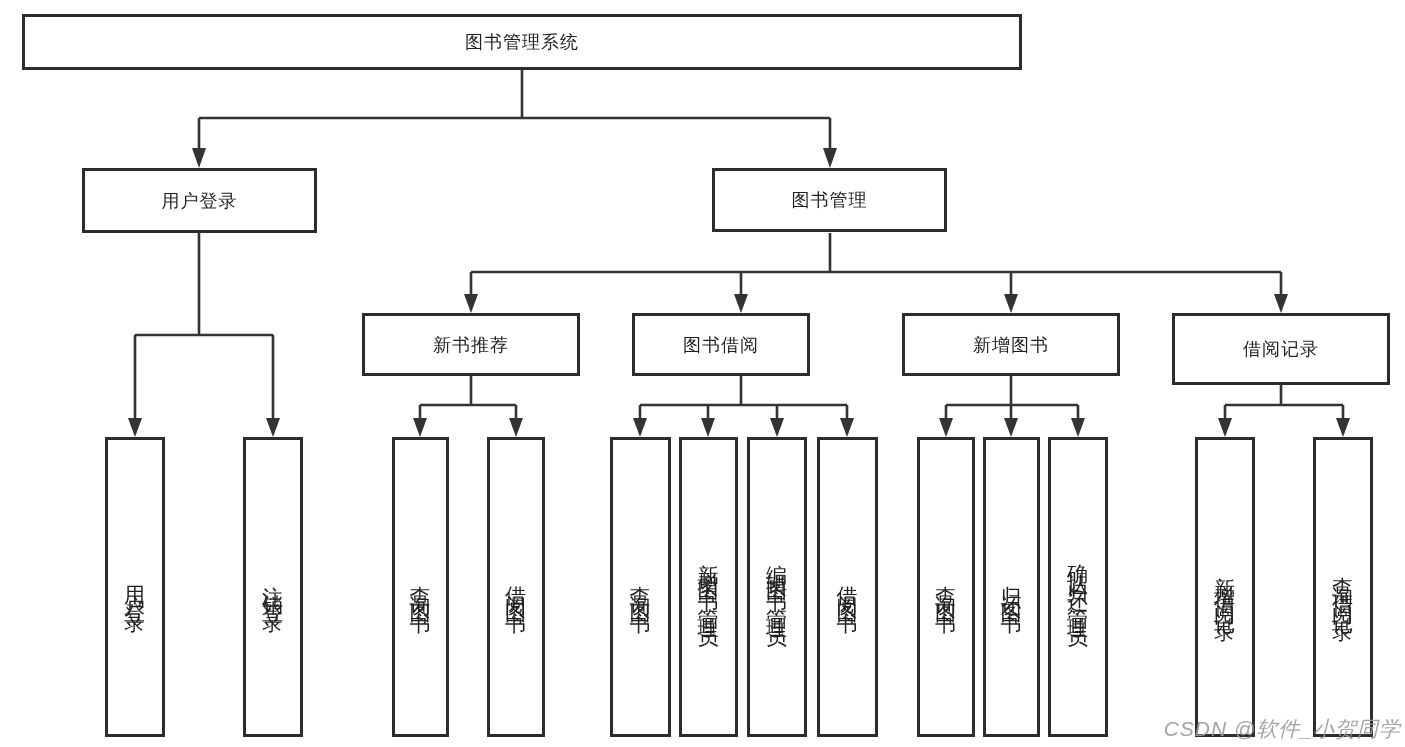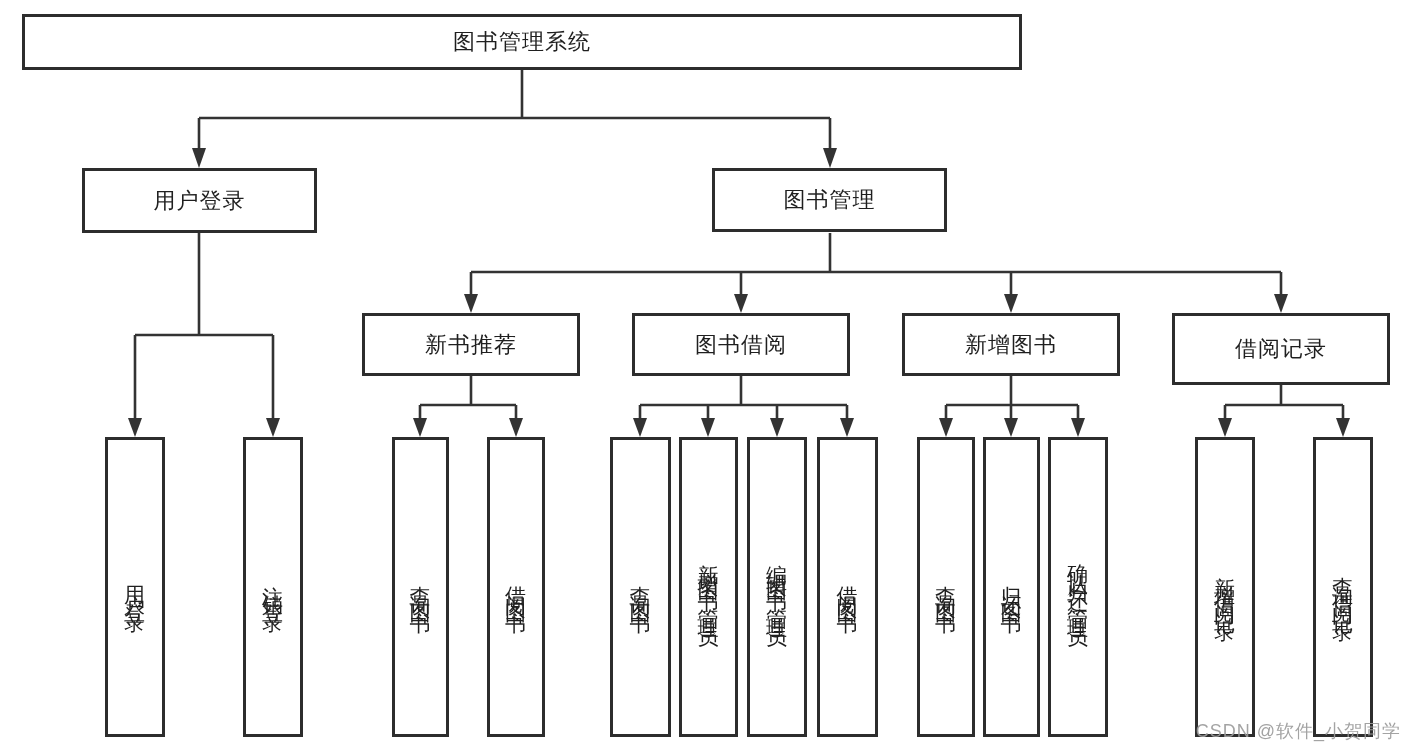--- a/index.html
+++ b/index.html
@@ -36,46 +36,47 @@
     box-sizing:border-box;
     border:3px solid var(--box-border);
     background:var(--box-fill);
     color:var(--text-color);
     display:flex;
     align-items:center;
     justify-content:center;
     z-index:2;
   }
   .h-node{
-    font-size:22px;
+    font-size:18px;
     letter-spacing:1px;
     white-space:nowrap;
   }
   .v-node{
     top:437px;
     height:300px;
   }
   .v-node .v-text{
     writing-mode:vertical-rl;
     text-orientation:mixed;
     font-size:21px;
     letter-spacing:9px;
     line-height:1;
     white-space:nowrap;
   }
   .watermark{
     position:absolute;
     right:4px;
     bottom:4px;
-    font-size:18px;
+    font-size:21px;
     letter-spacing:1px;
     color:var(--watermark-color);
     opacity:0.92;
     z-index:5;
     white-space:nowrap;
+    font-style:italic;
   }
 </style>
 </head>
 <body>
 
 <div class="canvas">
 
   <svg class="wires" viewBox="0 0 1405 747" aria-hidden="true">
 
     <path class="line" d="M522,70 V118 M199,118 H830 M199,118 V150 M830,118 V150"></path>
@@ -119,21 +120,21 @@
   <div class="node h-node" style="left:82px;top:168px;width:235px;height:65px">
     <span>用户登录</span>
   </div>
   <div class="node h-node" style="left:362px;top:313px;width:218px;height:63px">
     <span>新书推荐</span>
   </div>
 
   <div class="node h-node" style="left:712px;top:168px;width:235px;height:64px">
     <span>图书管理</span>
   </div>
-  <div class="node h-node" style="left:632px;top:313px;width:218px;height:63px">
+  <div class="node h-node" style="left:632px;top:313px;width:178px;height:63px">
     <span>图书借阅</span>
   </div>
   <div class="node h-node" style="left:902px;top:313px;width:218px;height:63px">
     <span>新增图书</span>
   </div>
   <div class="node h-node" style="left:1172px;top:313px;width:218px;height:72px">
     <span>借阅记录</span>
   </div>
 
   <div class="node v-node" style="left:105px;width:60px">

